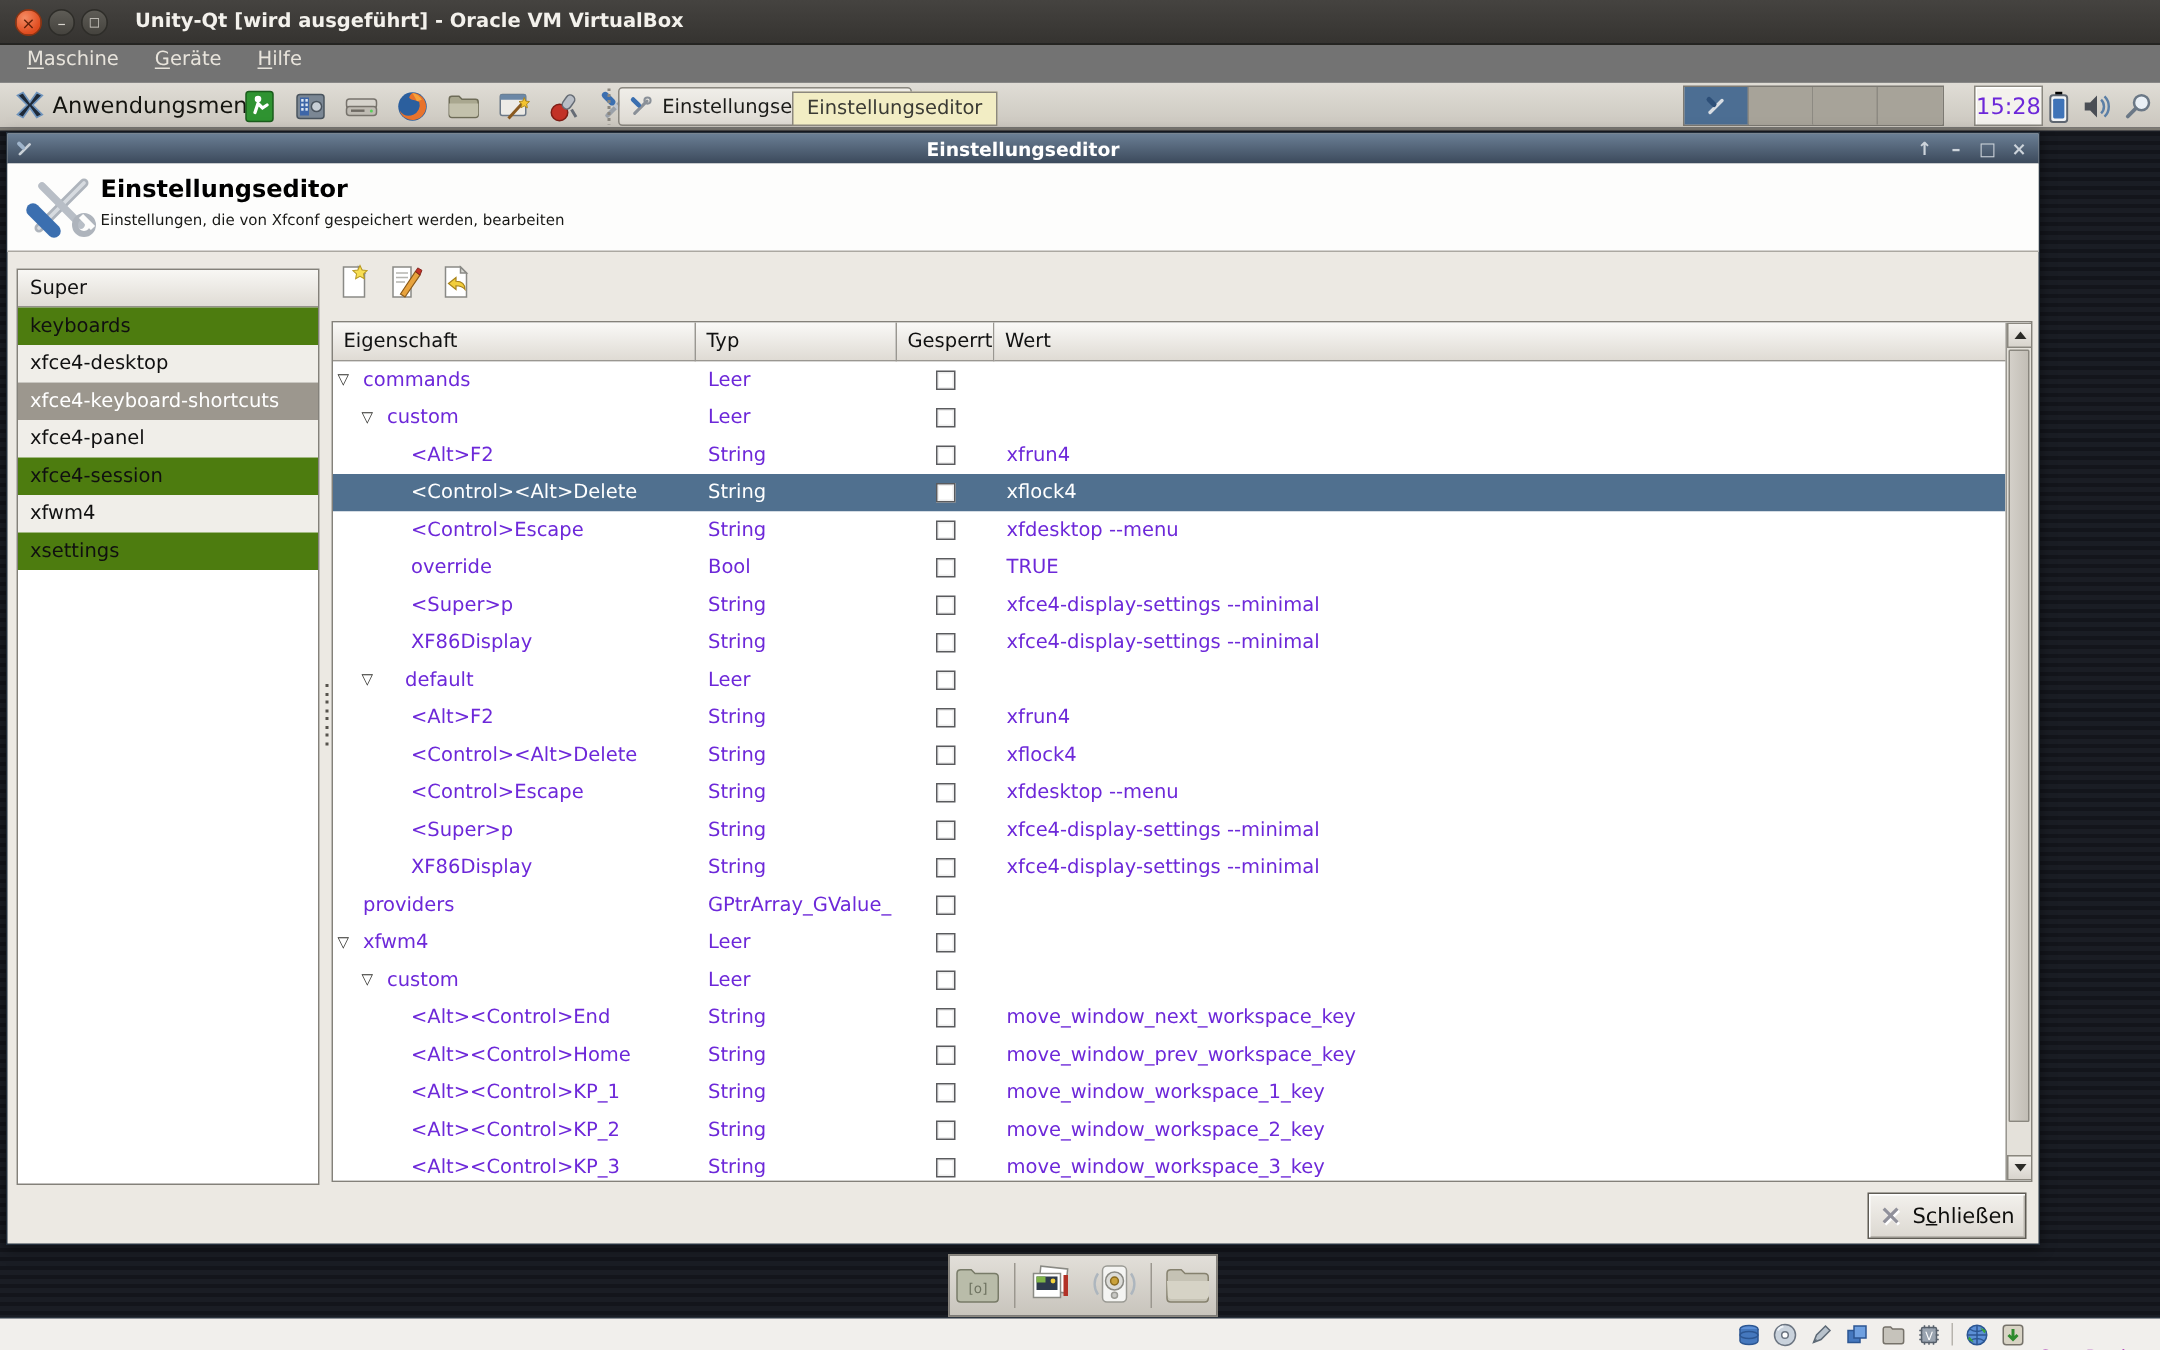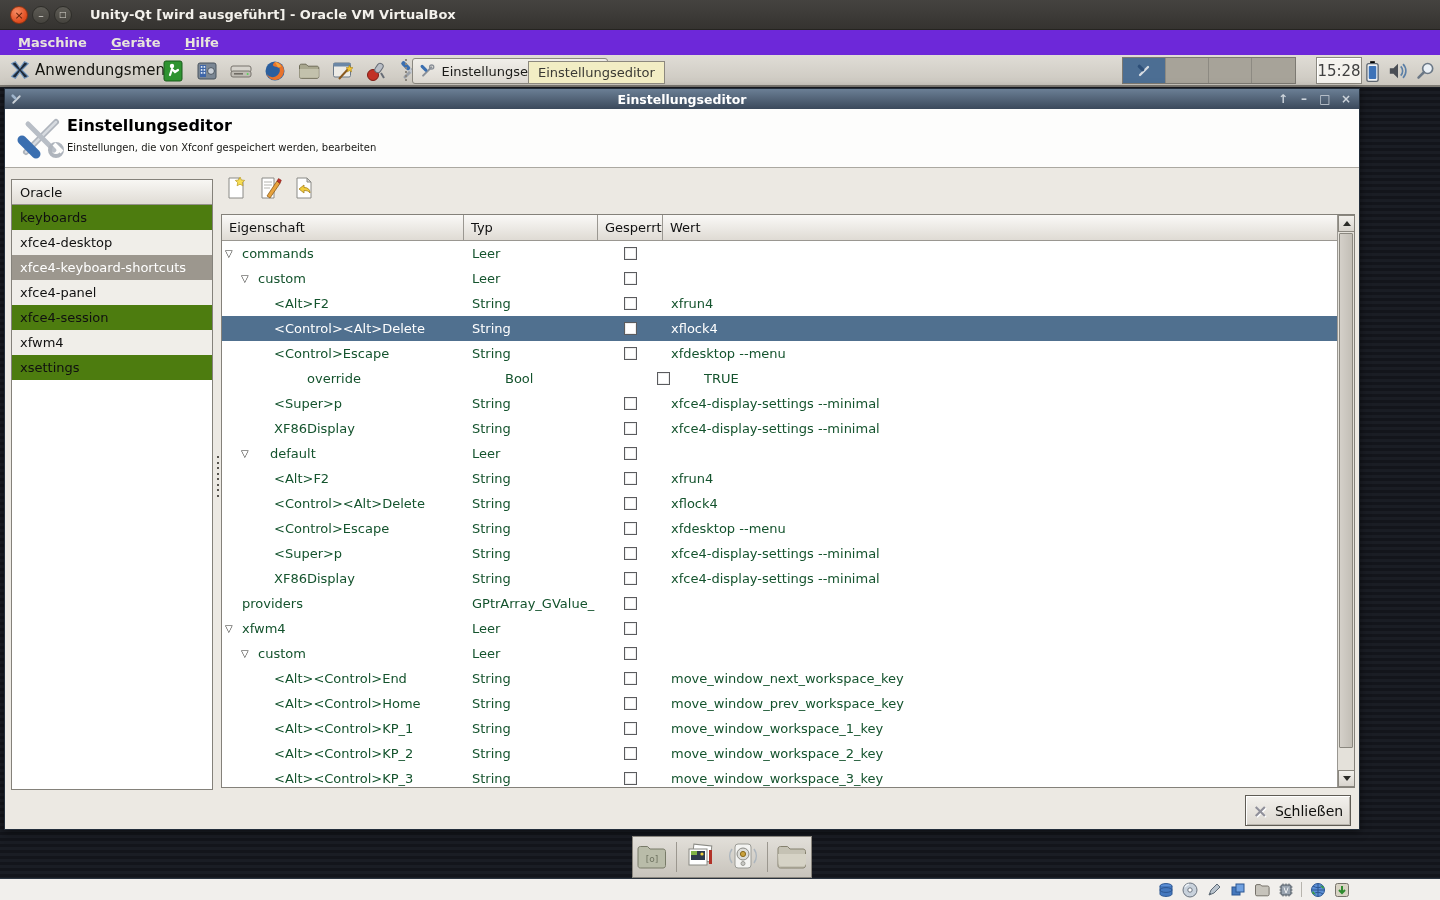--- a/index.html
+++ b/index.html
@@ -11,21 +11,21 @@
     background:linear-gradient(#454340,#353330); border-bottom:1px solid #252420; }
   .wbtn { position:absolute; top:6px; width:18px; height:18px; border-radius:50%;
     display:flex; align-items:center; justify-content:center; font-size:11px; line-height:1; }
   .wbtn.close { left:10px; background:radial-gradient(circle at 35% 30%, #F58B63,#DF4B1E 70%); border:1px solid #8E3412; color:#5E1F08; }
   .wbtn.min   { left:32px; background:linear-gradient(#5E5C56,#45433E); border:1px solid #2E2D29; color:#D8D5CE; }
   .wbtn.max   { left:54px; background:linear-gradient(#5E5C56,#45433E); border:1px solid #2E2D29; color:#D8D5CE; font-size:8px; }
   .vb-title { position:absolute; left:78px; top:0; height:30px; line-height:30px;
     color:#F3F1EC; font-weight:bold; font-size:13px;margin-left:12px; }
 
   .vb-menubar { position:absolute; left:0; top:30px; width:1440px; height:25px;
-    background:#6d28d9; display:flex; align-items:center; padding-left:8px; gap:4px;font-weight:bold; }
+    background:#737373; display:flex; align-items:flex-start; padding-left:8px; gap:4px; }
   .menu-item { color:#E8E4DC; font-size:13px; padding:2px 10px; cursor:default; }
   .menu-item u { text-underline-offset:2px; }
 
   
   .vm-screen { position:absolute; left:0; top:55px; width:1440px; height:823px;
     background:repeating-linear-gradient(180deg,#1A1D24 0 3px,#13151B 3px 6px); }
 
   
   .xfce-panel { position:absolute; left:0; top:0; width:1440px; height:32px;
     background:linear-gradient(#E0DDD6,#CBC7BF); border-bottom:2px solid #7E7B74; }
@@ -39,21 +39,21 @@
     background:linear-gradient(#F0EEE9,#DEDAD3); border:1px solid #8B8press880; border:1px solid #8B8880; border-radius:3px;
     display:flex; align-items:center; gap:6px; padding:0 6px; overflow:hidden; }
   .taskbtn-label { font-size:13px; color:#1B1B18; white-space:nowrap; overflow:hidden; width:165px; }
   .ws-switcher { position:absolute; left:1122px; top:2px; height:27px; display:flex; border:1px solid #7C7972; }
   .ws-cell { width:43px; height:25px; background:#A7A399; border-right:1px solid #8D8A82;
     display:flex; align-items:center; justify-content:center; }
   .ws-cell:last-child { border-right:none; }
   .ws-cell.active { background:var(--ws-active,#4C6E93); }
   .clockbox { position:absolute; left:1316px; top:2px; width:46px; height:27px; background:#F4F2ED;
     border:1px solid #8B8880; box-shadow:inset 1px 1px 0 #FFFFFF; display:flex; align-items:center; justify-content:center;
-    font-size:15px; color:#404040; }
+    font-size:15px; color:#6d28d9; }
   .tray { position:absolute; right:4px; top:2px; height:28px; display:flex; align-items:center; gap:7px; }
 
   
   .tooltip { position:absolute; left:528px; top:6px; height:23px; z-index:50;
     background:var(--tooltip-bg,#F2EDC4); border:1px solid #8C887E; display:flex; align-items:center;
     padding:0 9px; font-size:13px; color:#3A3A34; }
 
   
   .ewin { position:absolute; left:4px; top:33px; width:1356px; height:742px;
     background:#ECE9E3; border:1px solid #232E3B; box-shadow:0 2px 8px rgba(0,0,0,.5); }
@@ -92,21 +92,21 @@
   .th { background:linear-gradient(#FAF9F7,#DFDBD4); border-right:1px solid #9A9791; border-bottom:1px solid #9A9791;
     font-size:13px; color:#111111; display:flex; align-items:center; padding-left:7px; }
   .rows { position:absolute; left:0; top:26px; right:17px; bottom:0; overflow:hidden; }
   .trow { display:flex; height:25px; align-items:center; background:#FFFFFF; }
   .trow.selected { background:var(--sel-blue,#50708F); color:#FFFFFF; }
   .cell { font-size:13px; color:inherit; white-space:nowrap; overflow:hidden; display:flex; align-items:center; height:100%; }
   .c-prop { width:242px; }
   .c-type { width:134px; padding-left:8px; }
   .c-lock { width:65px; justify-content:center; }
   .c-val  { flex:1; padding-left:8px; }
-  .trow { color:#14532d; }
+  .trow { color:#6d28d9; }
   .trow.selected .cell { color:#FFFFFF; }
   .expander { display:inline-block; width:17px; font-size:10px; color:#2E2E2A; text-align:left; }
   .trow.selected .expander { color:#FFFFFF; }
   .expander.open::before { content:"▽"; }
   .checkbox { width:13px; height:13px; background:#FFFFFF; border:1px solid #5A5B5E; box-shadow:inset 0 0 0 1px #EDEDED; }
 
   
   .vscroll { position:absolute; right:0; top:0; width:17px; height:100%; background:#E4E1DA; border-left:1px solid #9A9791; }
   .sbtn { position:absolute; left:0; width:17px; height:17px; background:linear-gradient(#F2F0EC,#D8D4CD);
     border:1px solid #8A877F; display:flex; align-items:center; justify-content:center; }
@@ -307,21 +307,21 @@
           <circle cx="40" cy="36" r="6" fill="none" stroke="#AEB4BC" stroke-width="4"></circle>
           <path d="M38 30 L46 38" stroke="#FDFDFC" stroke-width="4"></path>
         </svg>
         <div class="hdr-title">Einstellungseditor</div>
         <div class="hdr-sub">Einstellungen, die von Xfconf gespeichert werden, bearbeiten</div>
       </div>
 
       <div class="ewin-body">
 
         <div class="kanal">
-          <div class="kanal-header">Oracle</div>
+          <div class="kanal-header">Super</div>
           <div id="channel-list">
               <div class="channel-row">keyboards</div>
               <div class="channel-row alt">xfce4-desktop</div>
               <div class="channel-row sel">xfce4-keyboard-shortcuts</div>
               <div class="channel-row alt">xfce4-panel</div>
               <div class="channel-row">xfce4-session</div>
               <div class="channel-row alt">xfwm4</div>
               <div class="channel-row">xsettings</div>
             </div>
         </div>
@@ -419,21 +419,21 @@
                   <span class="expander"></span>
                   <span>&lt;Control&gt;Escape</span>
                 </div>
                 <div class="cell c-type">String</div>
                 <div class="cell c-lock">
                   <span class="checkbox"></span>
                 </div>
                 <div class="cell c-val">xfdesktop --menu</div>
               </div>
               <div class="trow">
-                <div class="cell c-prop" style="padding-left: 35px; margin-left: 33px;">
+                <div class="cell c-prop" style="padding-left: 35px;">
                   <span class="expander"></span>
                   <span>override</span>
                 </div>
                 <div class="cell c-type">Bool</div>
                 <div class="cell c-lock">
                   <span class="checkbox"></span>
                 </div>
                 <div class="cell c-val">TRUE</div>
               </div>
               <div class="trow">

